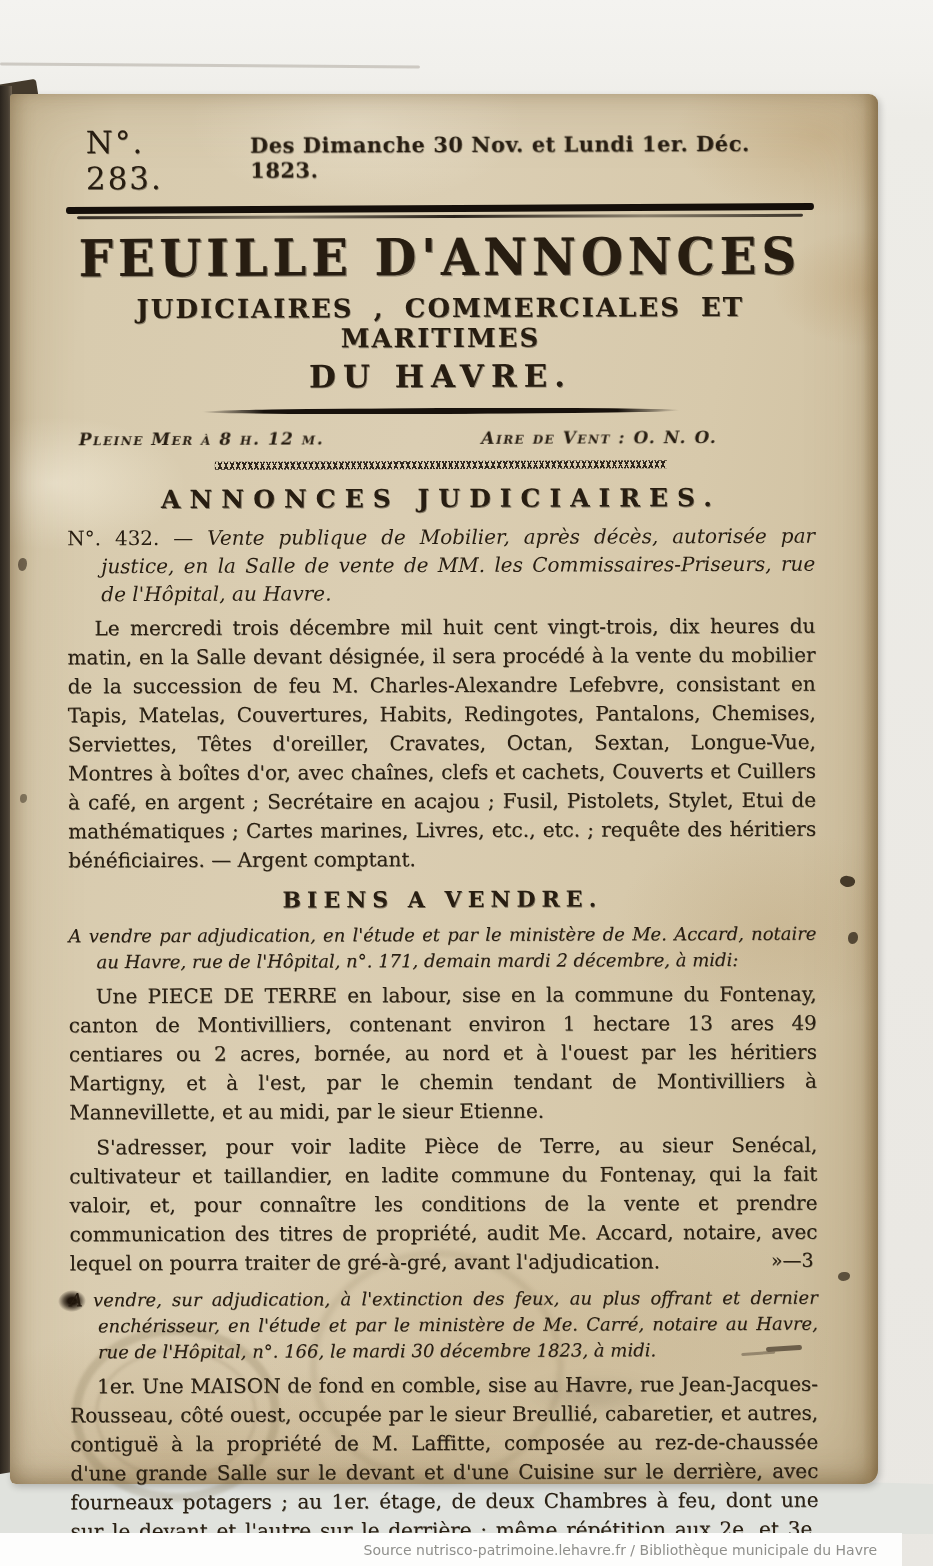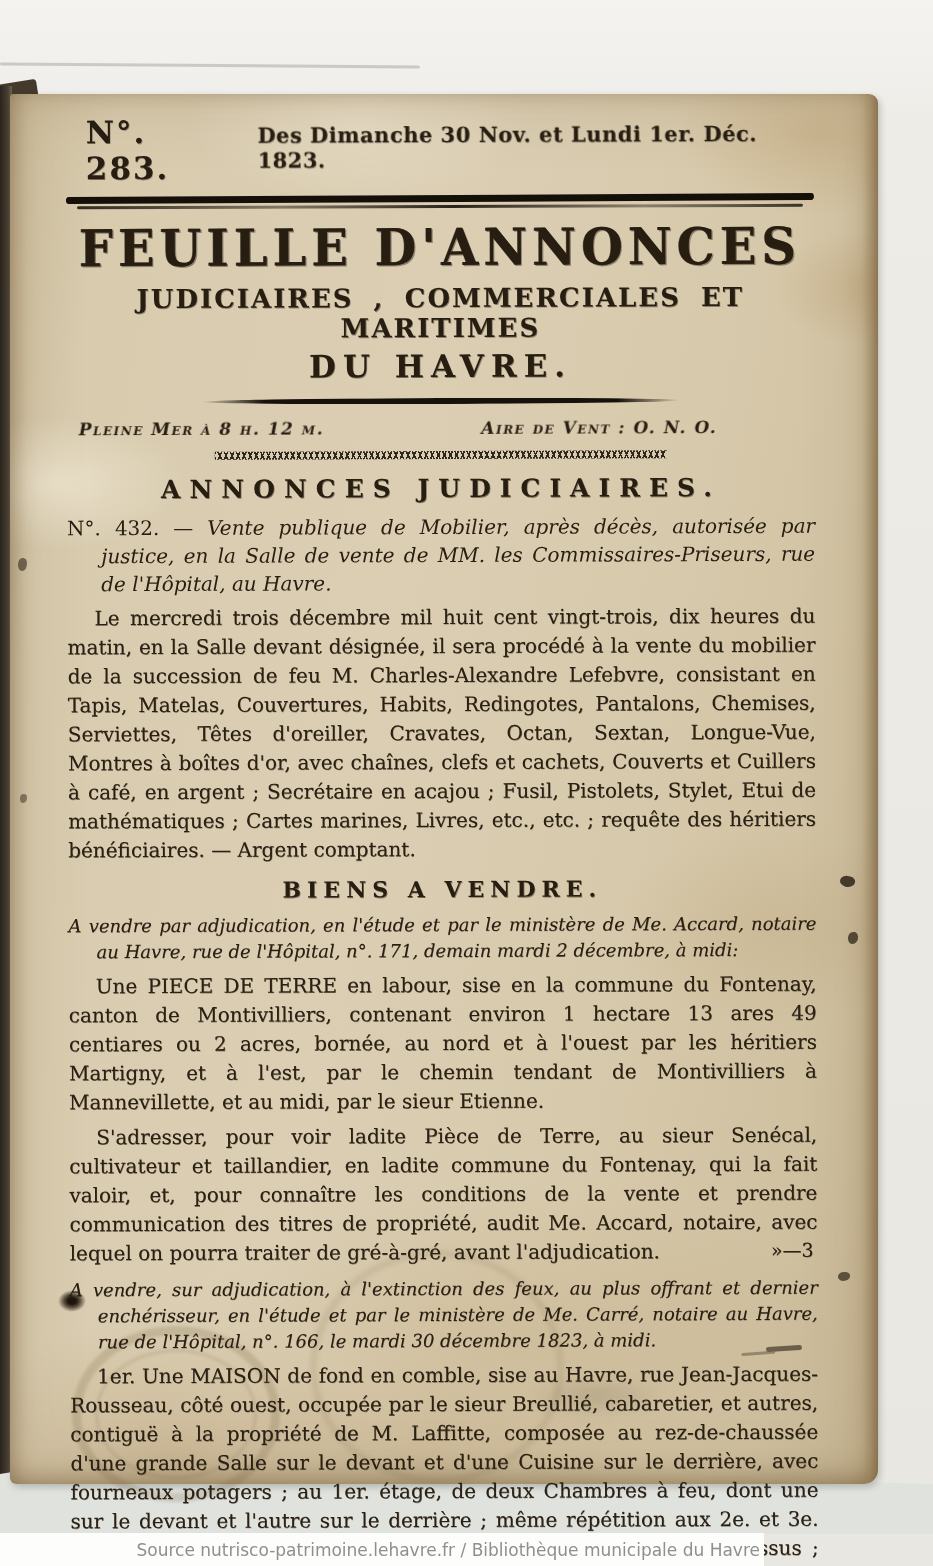--- a/index.html
+++ b/index.html
@@ -61,21 +61,21 @@
   .speck-l1{left:8px;top:464px;width:9px;height:13px;opacity:.55;}
   .speck-l2{left:10px;top:700px;width:7px;height:9px;opacity:.45;}
   .smudge-dash{position:absolute;left:756px;top:1252px;width:36px;height:5px;background:rgba(44,32,20,.6);
     border-radius:3px;transform:rotate(-4deg);box-shadow:-26px 3px 0 -1px rgba(44,32,20,.35);}
   .smudge-soft{position:absolute;left:480px;top:1272px;width:210px;height:60px;filter:blur(6px);
     background:radial-gradient(closest-side,rgba(70,58,40,.18),transparent 70%);}
   
   .content{position:absolute;inset:0;padding:20px 62px 0 58px;transform:rotate(-.2deg);
     color:#271d11;text-rendering:geometricPrecision;}
   .masthead{display:flex;align-items:baseline;gap:20px;margin-left:20px;}
-  .issue{font-size:31px;font-weight:bold;letter-spacing:2px;text-shadow:.6px .8px 0 rgba(30,20,10,.4);}
+  .issue{font-size:31px;font-weight:normal;letter-spacing:2px;text-shadow:.6px .8px 0 rgba(30,20,10,.4);margin-top:10px;}
   .dateline{font-size:21px;font-weight:bold;letter-spacing:.5px;filter:blur(.25px);text-shadow:.5px .7px 0 rgba(30,20,10,.35);}
   .rule-heavy{height:7px;margin-top:9px;background:#150f0a;border-radius:4px/70%;transform:rotate(-.1deg);}
   .rule-thin{height:3px;width:97%;margin:3px auto 0;border-radius:2px;
     background:linear-gradient(90deg,rgba(21,15,10,.85),rgba(21,15,10,.45) 28%,rgba(21,15,10,.9) 52%,rgba(21,15,10,.4) 78%,rgba(21,15,10,.8));}
   .np-title{margin-top:12px;text-align:center;font-size:48px;font-weight:bold;letter-spacing:5px;
     transform:scaleY(1.06);text-shadow:1.2px 1.2px 0 rgba(24,17,9,.4),-.5px 0 0 rgba(24,17,9,.55);}
   .np-sub1{margin-top:8px;text-align:center;font-size:26px;font-weight:bold;letter-spacing:2px;word-spacing:9px;
     text-shadow:.8px .9px 0 rgba(24,17,9,.4);}
   .np-sub2{margin-top:5px;text-align:center;font-size:31px;font-weight:bold;letter-spacing:7px;
     text-shadow:.8px .9px 0 rgba(24,17,9,.4);}
@@ -98,23 +98,23 @@
   .it{font-style:italic;}
   .body-para{margin-top:6px;font-size:20px;line-height:29px;text-align:justify;text-indent:27px;
     color:#2a2013;text-shadow:.4px .6px .3px rgba(32,22,12,.45);}
   .h-biens{margin-top:13px;text-align:center;font-size:22px;font-weight:bold;letter-spacing:6px;
     text-shadow:.7px .9px 0 rgba(24,17,9,.45);}
   .lot-intro{margin-top:10px;font-size:18px;line-height:26px;font-style:italic;padding-left:28px;
     text-indent:-28px;text-align:justify;text-shadow:.3px .5px .2px rgba(32,22,12,.4);}
   .rel{position:relative;}
   .insertion-mark{position:absolute;right:4px;bottom:0;font-size:19px;font-style:normal;}
   
-  .credit-bar{position:absolute;left:0;bottom:0;width:764px;height:33px;background:#fdfdfc;
-    display:flex;align-items:center;justify-content:flex-end;box-sizing:border-box;padding-right:4px;
-    font-family:"DejaVu Sans","Liberation Sans",sans-serif;font-size:17px;color:#8f8f8b;}
+  .credit-bar{position:absolute;left:0;bottom:0;width:902px;height:33px;background:#fdfdfc;
+    display:flex;align-items:center;justify-content:flex-end;box-sizing:border-box;padding-right:25px;
+    font-family:"DejaVu Sans","Liberation Sans",sans-serif;font-size:14px;color:#8f8f8b;}
 </style>
 </head>
 <body>
 
 <div class="scan">
 
   <div class="top-edge-line"></div>
   <div class="binding-top"></div>
   <div class="binding"></div>
   <div class="backing-bottom"></div>

